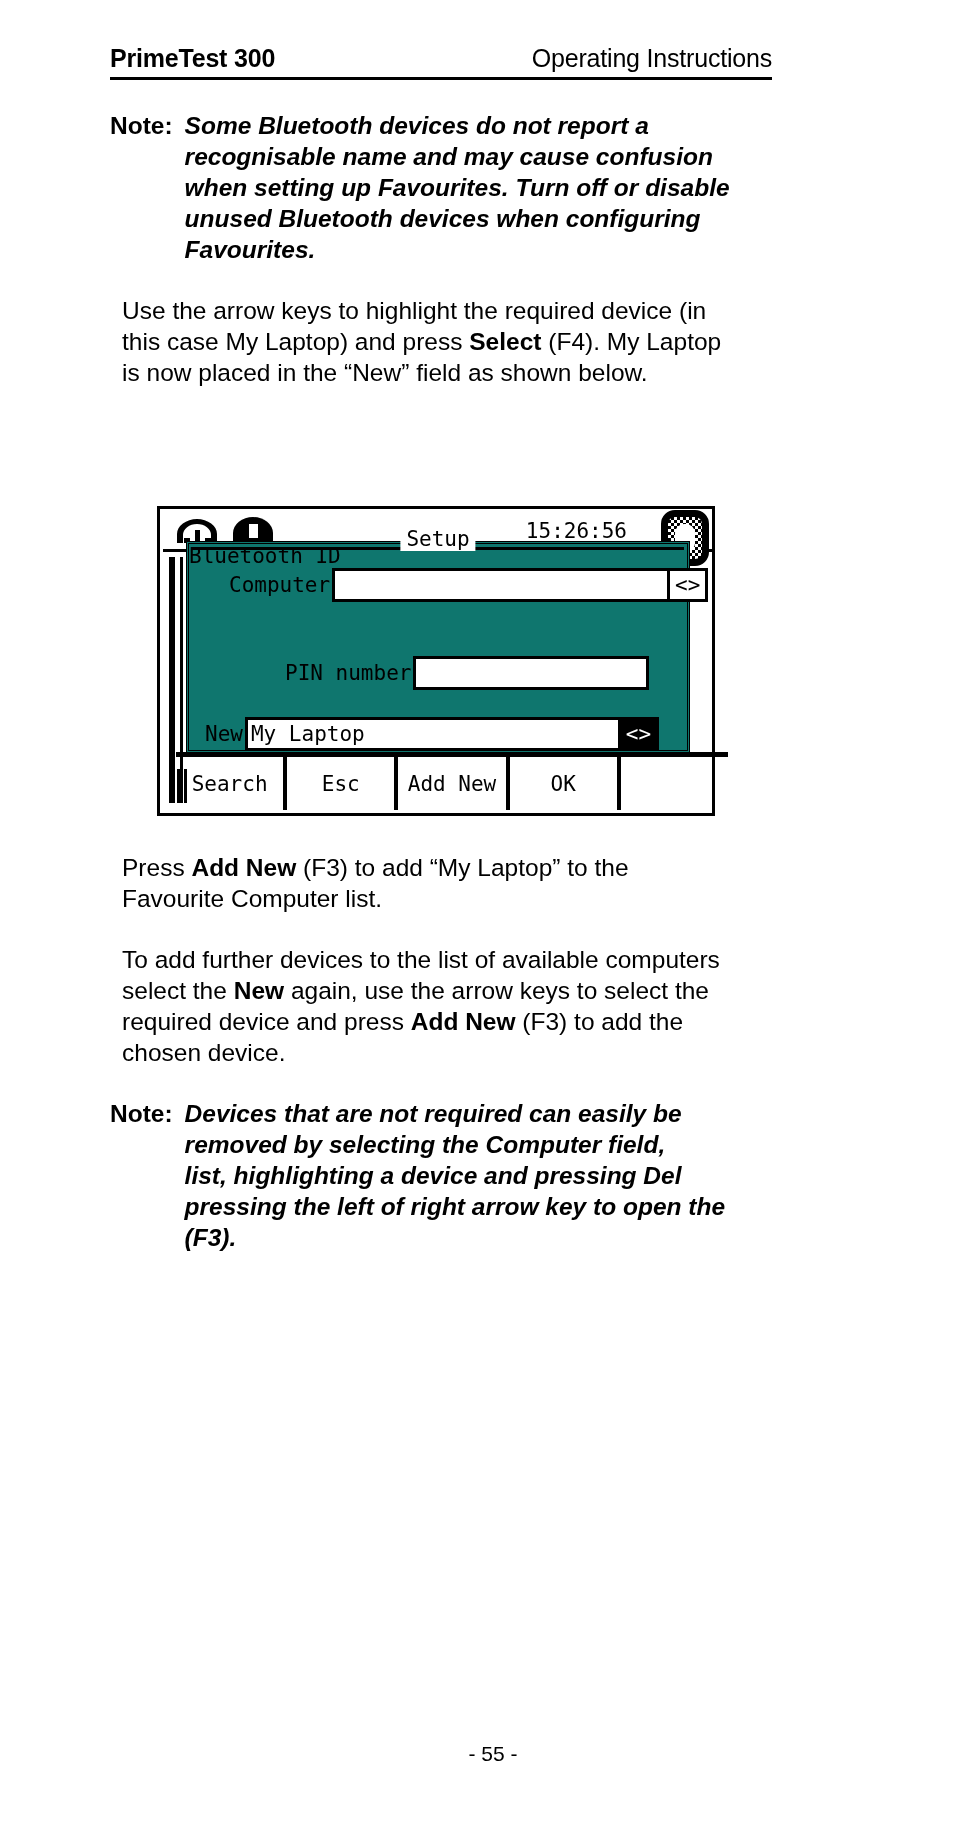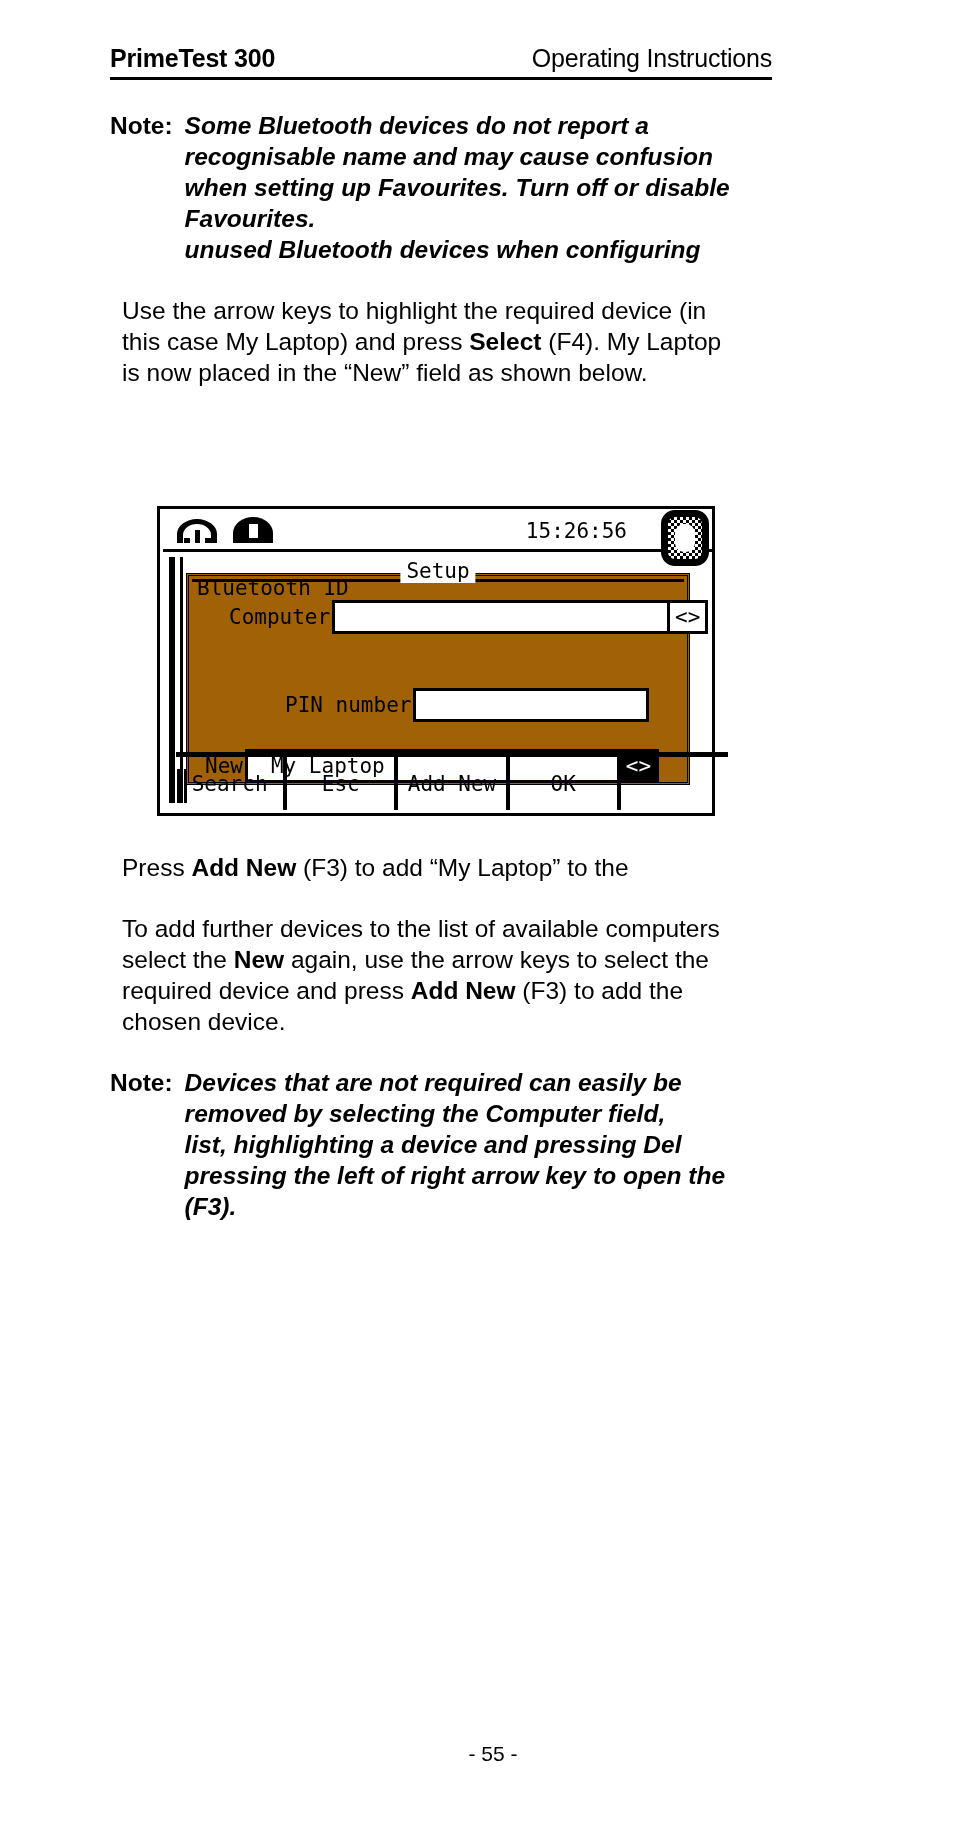--- a/index.html
+++ b/index.html
@@ -167,28 +167,27 @@
     left: 20px; top: 48px;
     width: 6px;
     height: 246px;
     border-left: 3px solid #000;
     box-sizing: border-box;
   }
 
   .setup-panel {
     position: absolute;
     left: 26px;
-    top: 64px;
+    top: 32px;
     width: 504px;
     height: 212px;
     box-sizing: border-box;
     border: 3px double #000;
     border-width: 3px;
-    background: #a16207;
-    padding-left: 8px;
+    background: #0f766e;
   }
   .setup-panel::before {
     content: "";
     position: absolute;
     left: 3px; top: 3px; right: 3px;
     height: 3px;
     background: #000;
   }
   .setup-title {
     position: absolute;
@@ -220,21 +219,20 @@
     height: 34px;
     box-sizing: border-box;
     display: flex;
     align-items: center;
     background: #fff;
   }
   .field-value {
     padding-left: 3px;
     white-space: pre;
     flex: 1 1 auto;
-    margin-left: 20px;
   }
   .spinner {
     border-left: 3px solid #000;
     width: 38px;
     height: 100%;
     box-sizing: border-box;
     display: flex;
     align-items: center;
     justify-content: center;
     font-family: "DejaVu Sans Mono", monospace;
@@ -321,22 +319,22 @@
   </div>
 
   <div class="content">
 
     <div class="note-block">
       <div class="note-label">Note:</div>
       <div class="note-text">
         <span>Some   Bluetooth   devices   do   not   report   a</span>
         <span>recognisable  name  and  may  cause  confusion</span>
         <span>when setting up Favourites. Turn off or disable</span>
+        <span>unused   Bluetooth   devices   when   configuring</span>
         <span>Favourites.</span>
-        <span>unused   Bluetooth   devices   when   configuring</span>
       </div>
     </div>
 
     <div class="gap-md"></div>
 
     <p class="body">
       <span>Use  the  arrow  keys  to  highlight  the  required  device  (in</span><br>
       <span>this case My Laptop) and press </span><b>Select</b><span> (F4). My Laptop</span><br>
       <span>is now placed in the “New” field as shown below.</span>
     </p>
@@ -408,20 +406,21 @@
         <div class="softkey"></div>
       </div>
 
     </div>
   </div>
 
   <div class="content" style="top:852px;">
 
     <p class="body">
       <span>Press  </span><b>Add  New</b><span>  (F3)  to  add  “My  Laptop”  to  the</span><br>
+      <span>Favourite Computer list.</span>
     </p>
 
     <div class="gap-md"></div>
 
     <p class="body">
       <span>To add further devices to the list of available computers</span><br>
       <span>select  the  </span><b>New</b><span>  again,  use  the  arrow  keys  to  select  the</span><br>
       <span>required  device  and  press  </span><b>Add  New</b><span>  (F3)  to  add  the</span><br>
       <span>chosen device.</span>
     </p>

